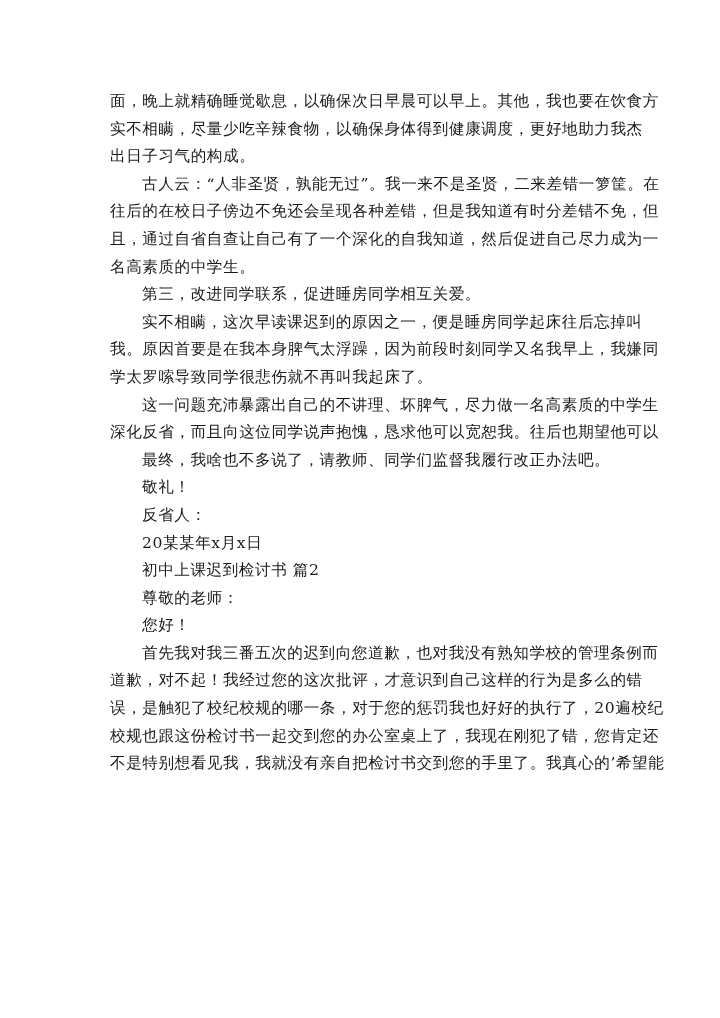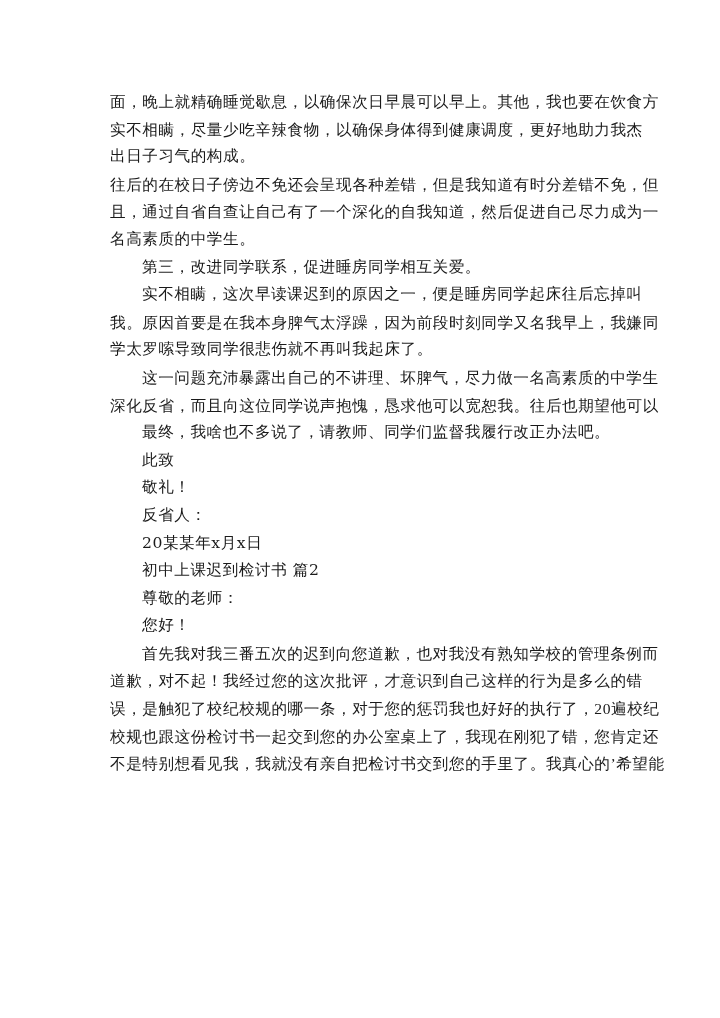--- a/index.html
+++ b/index.html
@@ -29,41 +29,40 @@
     letter-spacing: 0.55px;
     white-space: nowrap;
     overflow: visible;
   }
   .indent {
     padding-left: 32px;
   }
   .justify {
     text-align: justify;
     text-align-last: justify;
-    font-family: Liberation Serif, serif;
   }
 </style>
 </head>
 <body>
 
 <div class="page">
   <div class="line justify">面，晚上就精确睡觉歇息，以确保次日早晨可以早上。其他，我也要在饮食方</div>
   <div class="line justify">实不相瞒，尽量少吃辛辣食物，以确保身体得到健康调度，更好地助力我杰</div>
   <div class="line">出日子习气的构成。</div>
+  <div class="line indent justify">古人云：“人非圣贤，孰能无过”。我一来不是圣贤，二来差错一箩筐。在</div>
   <div class="line justify">往后的在校日子傍边不免还会呈现各种差错，但是我知道有时分差错不免，但</div>
   <div class="line justify">且，通过自省自查让自己有了一个深化的自我知道，然后促进自己尽力成为一</div>
   <div class="line">名高素质的中学生。</div>
   <div class="line indent">第三，改进同学联系，促进睡房同学相互关爱。</div>
   <div class="line indent">实不相瞒，这次早读课迟到的原因之一，便是睡房同学起床往后忘掉叫</div>
   <div class="line justify">我。原因首要是在我本身脾气太浮躁，因为前段时刻同学又名我早上，我嫌同</div>
   <div class="line">学太罗嗦导致同学很悲伤就不再叫我起床了。</div>
   <div class="line indent justify">这一问题充沛暴露出自己的不讲理、坏脾气，尽力做一名高素质的中学生</div>
   <div class="line justify">深化反省，而且向这位同学说声抱愧，恳求他可以宽恕我。往后也期望他可以</div>
   <div class="line indent">最终，我啥也不多说了，请教师、同学们监督我履行改正办法吧。</div>
-  <div class="line indent">此致</div>
   <div class="line indent">敬礼！</div>
   <div class="line indent">反省人：</div>
   <div class="line indent">20某某年x月x日</div>
   <div class="line indent">初中上课迟到检讨书 篇2</div>
   <div class="line indent">尊敬的老师：</div>
   <div class="line indent">您好！</div>
   <div class="line indent justify">首先我对我三番五次的迟到向您道歉，也对我没有熟知学校的管理条例而</div>
   <div class="line justify">道歉，对不起！我经过您的这次批评，才意识到自己这样的行为是多么的错</div>
   <div class="line justify">误，是触犯了校纪校规的哪一条，对于您的惩罚我也好好的执行了，20遍校纪</div>
   <div class="line justify">校规也跟这份检讨书一起交到您的办公室桌上了，我现在刚犯了错，您肯定还</div>

